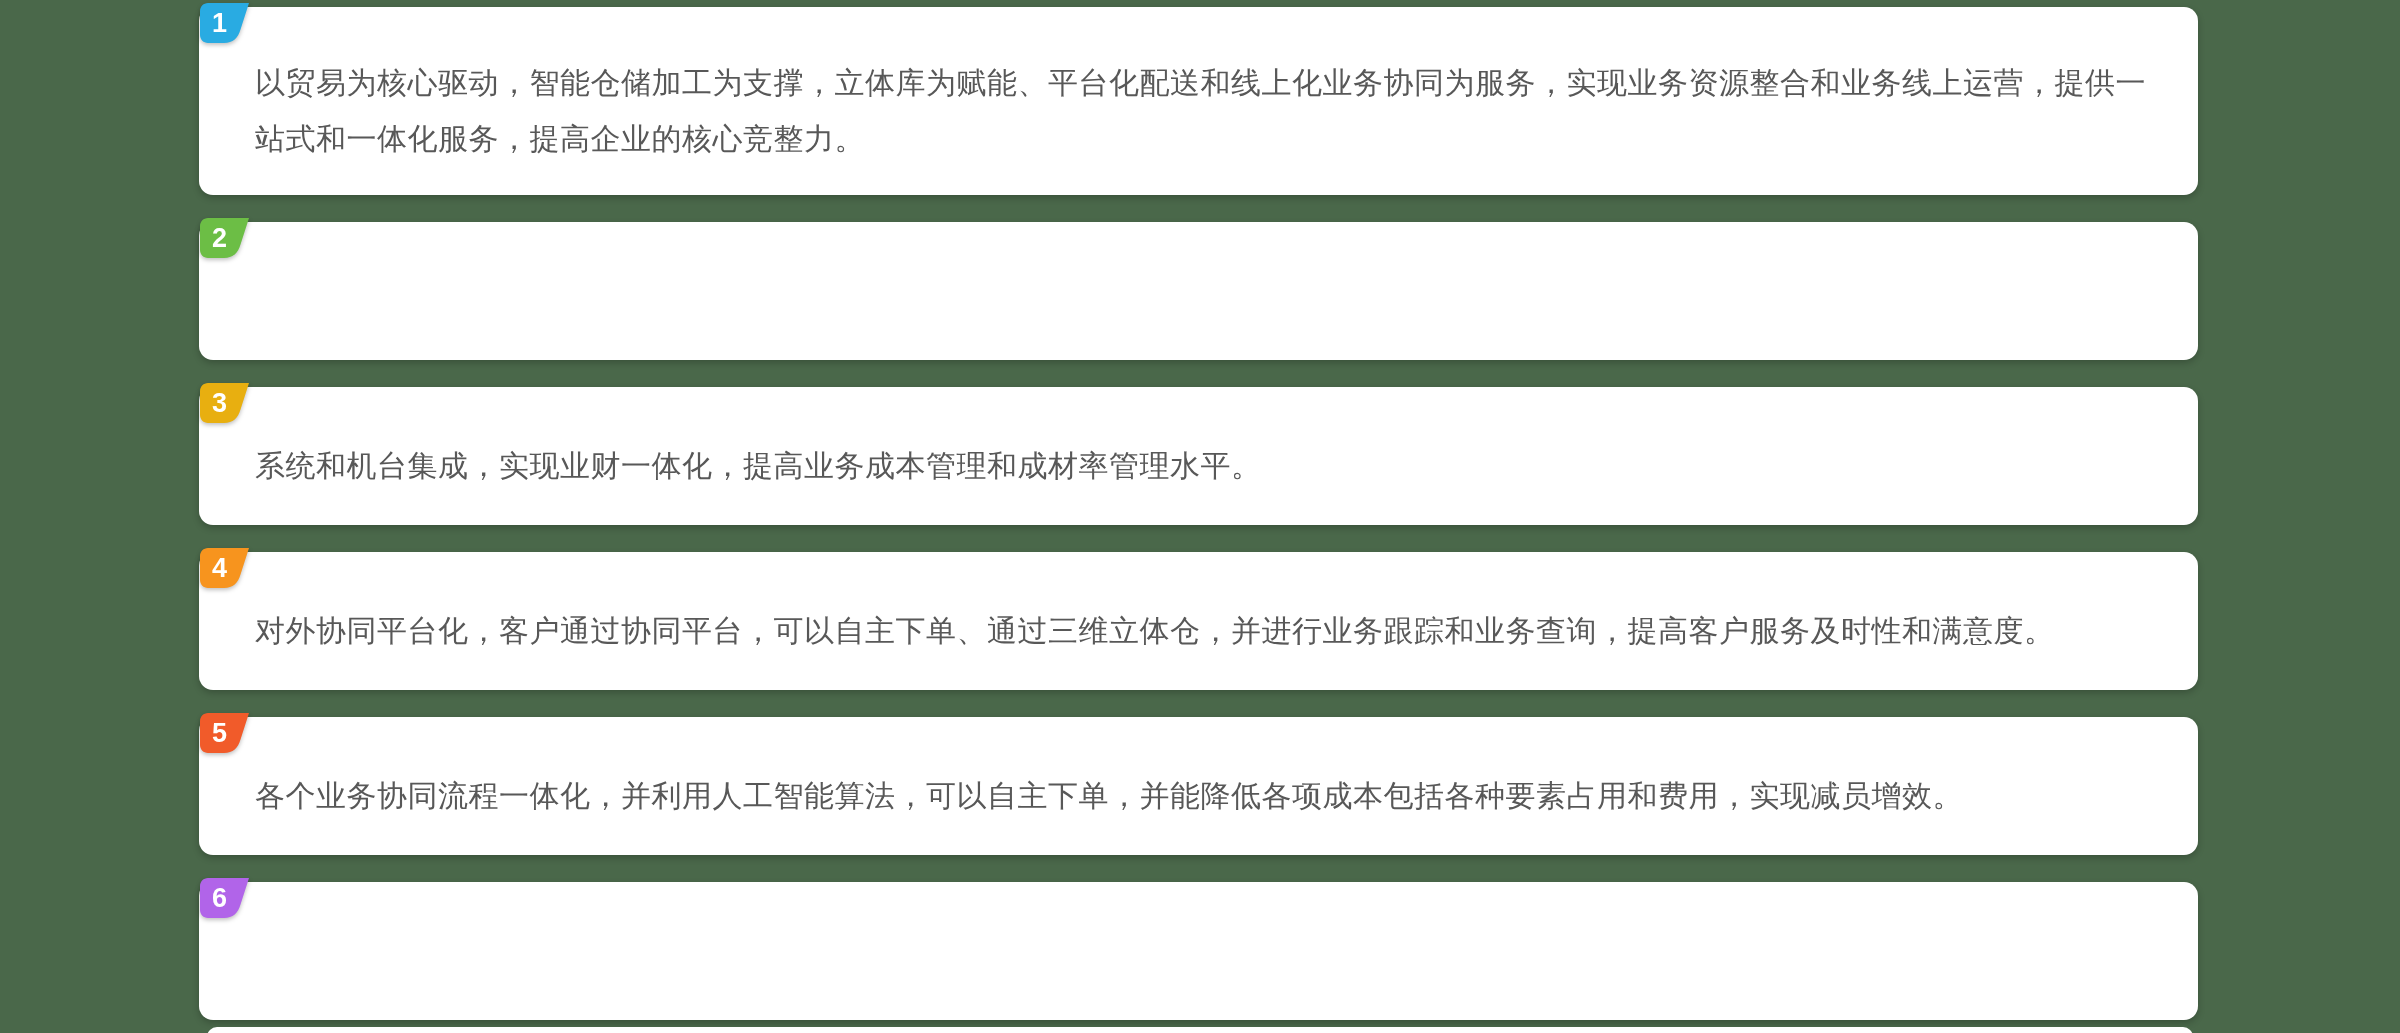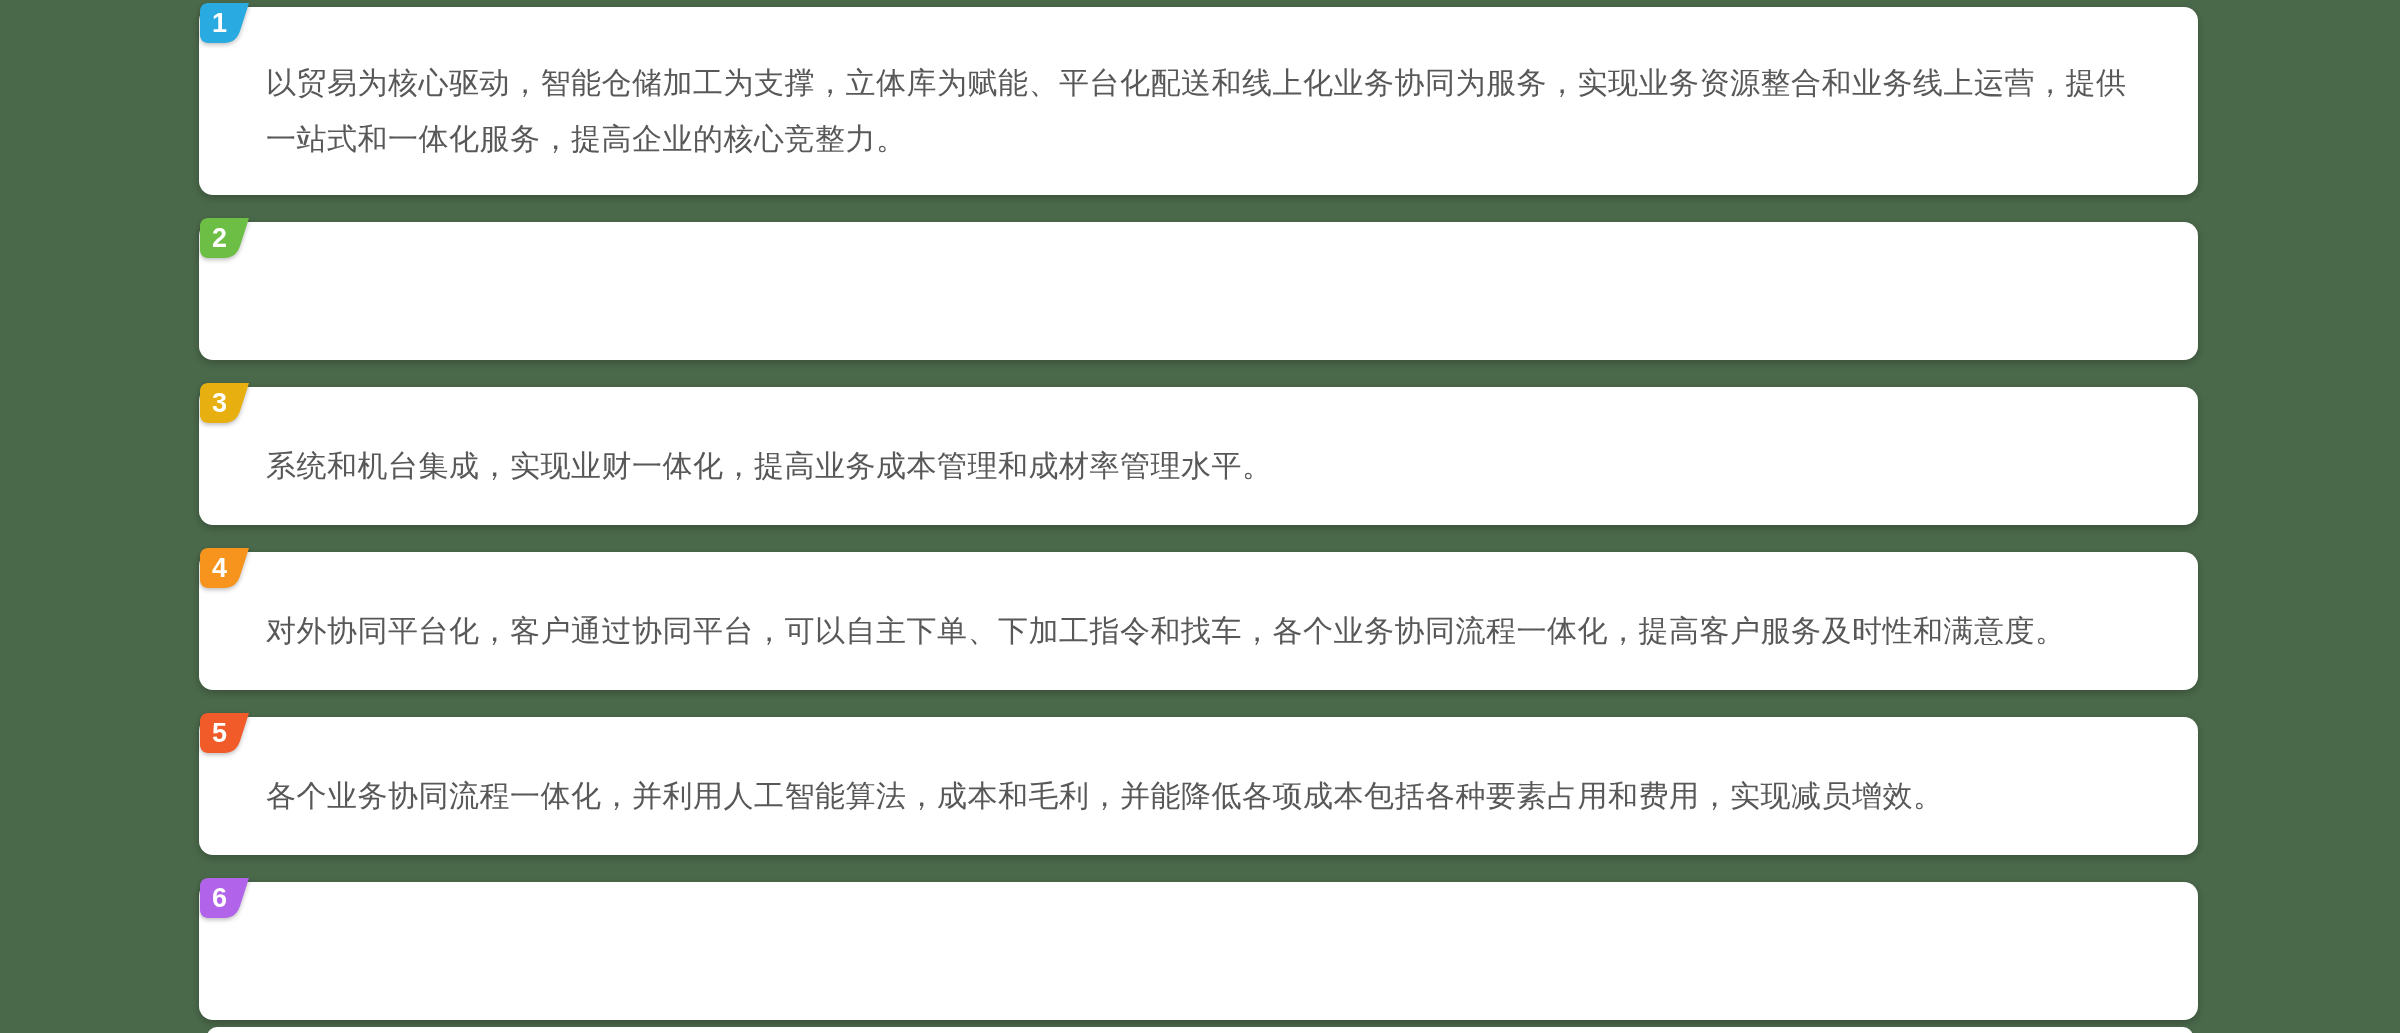--- a/index.html
+++ b/index.html
@@ -29,21 +29,21 @@
     height: 138px;
     box-shadow: 0 3px 7px rgba(0,0,0,0.22);
     display: flex;
     align-items: center;
     box-sizing: border-box;
     padding: 20px 45px 0 52px;
   }
   .card:first-child { height: 188px; }
 
   .card-text {
-    margin: 15px;
+    margin: 4px;
     font-size: 30px;
     line-height: 56px;
     color: #585858;
     letter-spacing: 0.5px;
   }
 
   .badge {
     position: absolute;
     top: -4px;
     left: 1px;
@@ -108,31 +108,31 @@
     <p class="card-text">系统和机台集成，实现业财一体化，提高业务成本管理和成材率管理水平。</p>
   </div>
 
   <div class="card">
     <div class="badge">
       <svg viewBox="0 0 49 40">
         <path class="badge-shape" d="M8,0 H49 L40.5,26.5 C38,35 33,40 24,40 H8 C3.58,40 0,36.42 0,32 V8 C0,3.58 3.58,0 8,0 Z" fill="#F7941E"></path>
       </svg>
       <span class="badge-num">4</span>
     </div>
-    <p class="card-text">对外协同平台化，客户通过协同平台，可以自主下单、下加工指令和找车，各个业务协同流程一体化，提高客户服务及时性和满意度。</p>
+    <p class="card-text">对外协同平台化，客户通过协同平台，可以自主下单、通过三维立体仓，并进行业务跟踪和业务查询，提高客户服务及时性和满意度。</p>
   </div>
 
   <div class="card">
     <div class="badge">
       <svg viewBox="0 0 49 40">
         <path class="badge-shape" d="M8,0 H49 L40.5,26.5 C38,35 33,40 24,40 H8 C3.58,40 0,36.42 0,32 V8 C0,3.58 3.58,0 8,0 Z" fill="#F15B2A"></path>
       </svg>
       <span class="badge-num">5</span>
     </div>
-    <p class="card-text">各个业务协同流程一体化，并利用人工智能算法，成本和毛利，并能降低各项成本包括各种要素占用和费用，实现减员增效。</p>
+    <p class="card-text">各个业务协同流程一体化，并利用人工智能算法，可以自主下单，并能降低各项成本包括各种要素占用和费用，实现减员增效。</p>
   </div>
 
   <div class="card">
     <div class="badge">
       <svg viewBox="0 0 49 40">
         <path class="badge-shape" d="M8,0 H49 L40.5,26.5 C38,35 33,40 24,40 H8 C3.58,40 0,36.42 0,32 V8 C0,3.58 3.58,0 8,0 Z" fill="#B164E9"></path>
       </svg>
       <span class="badge-num">6</span>
     </div>
   </div>

